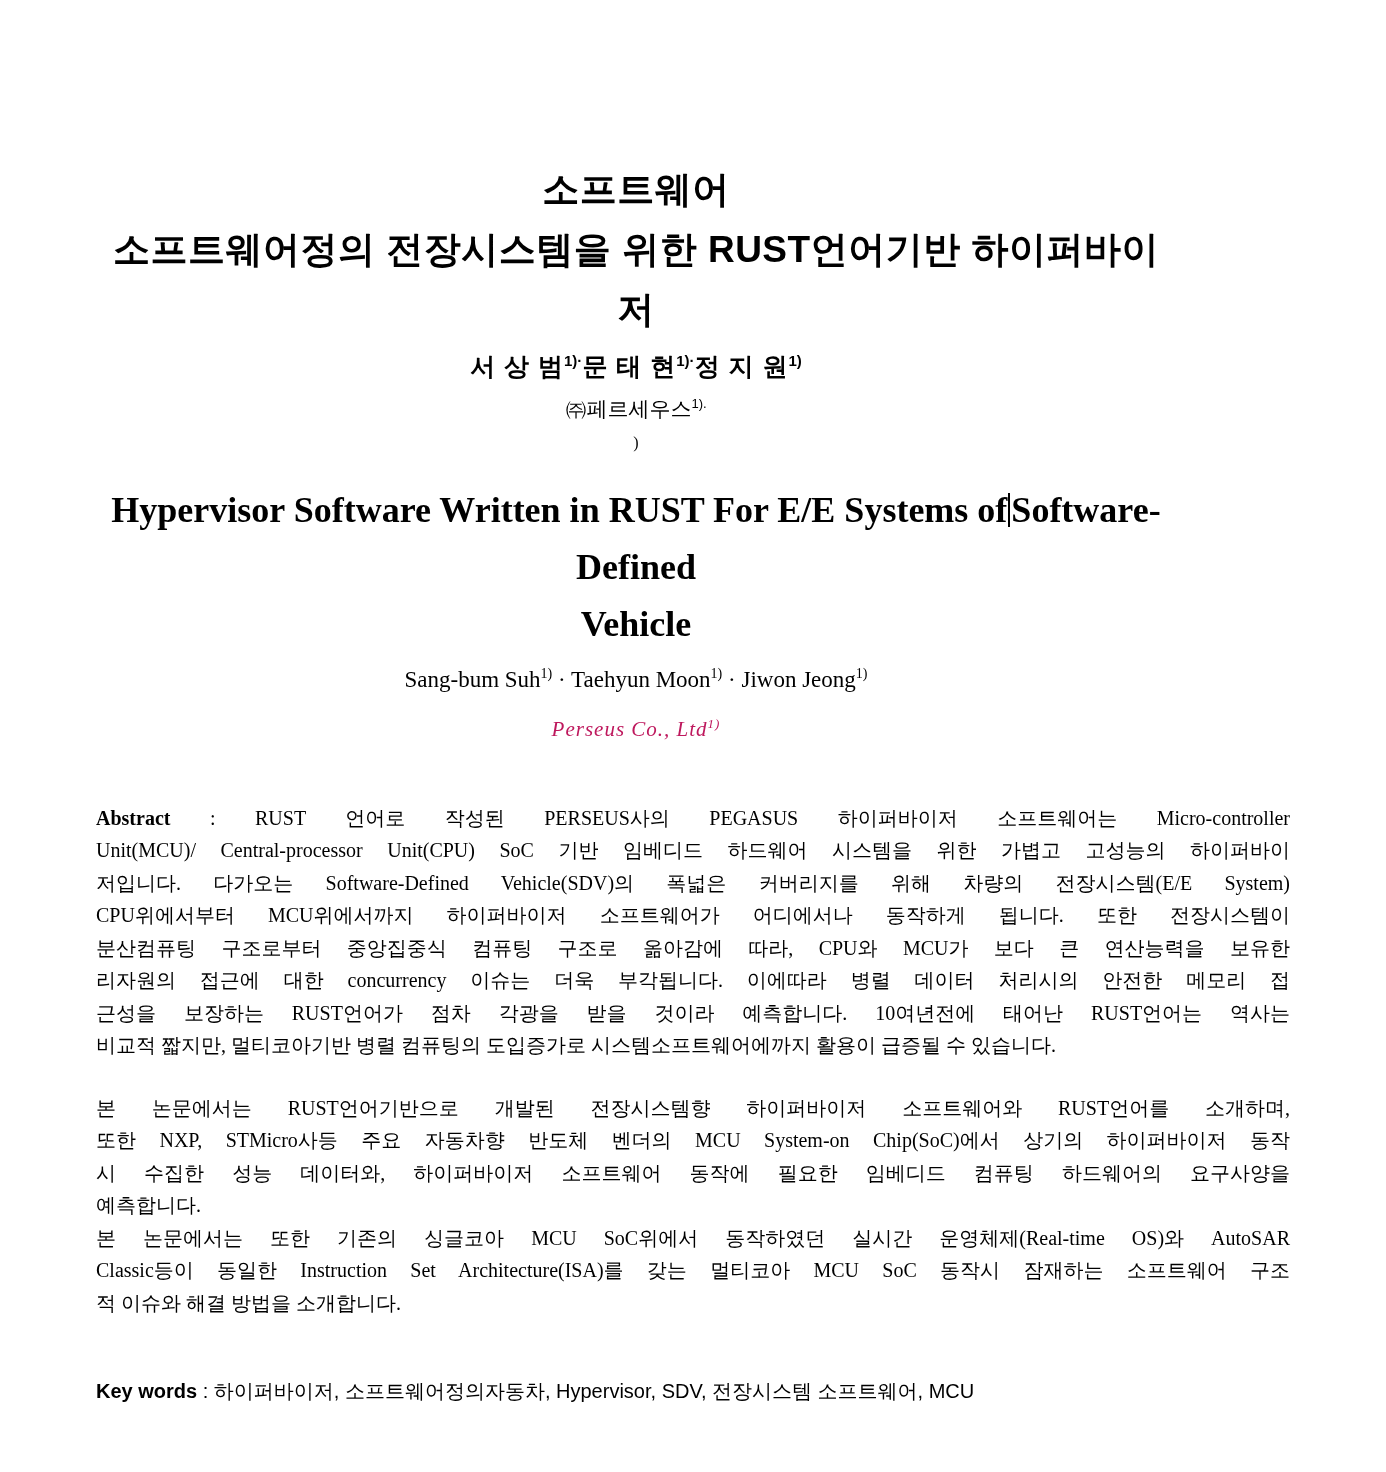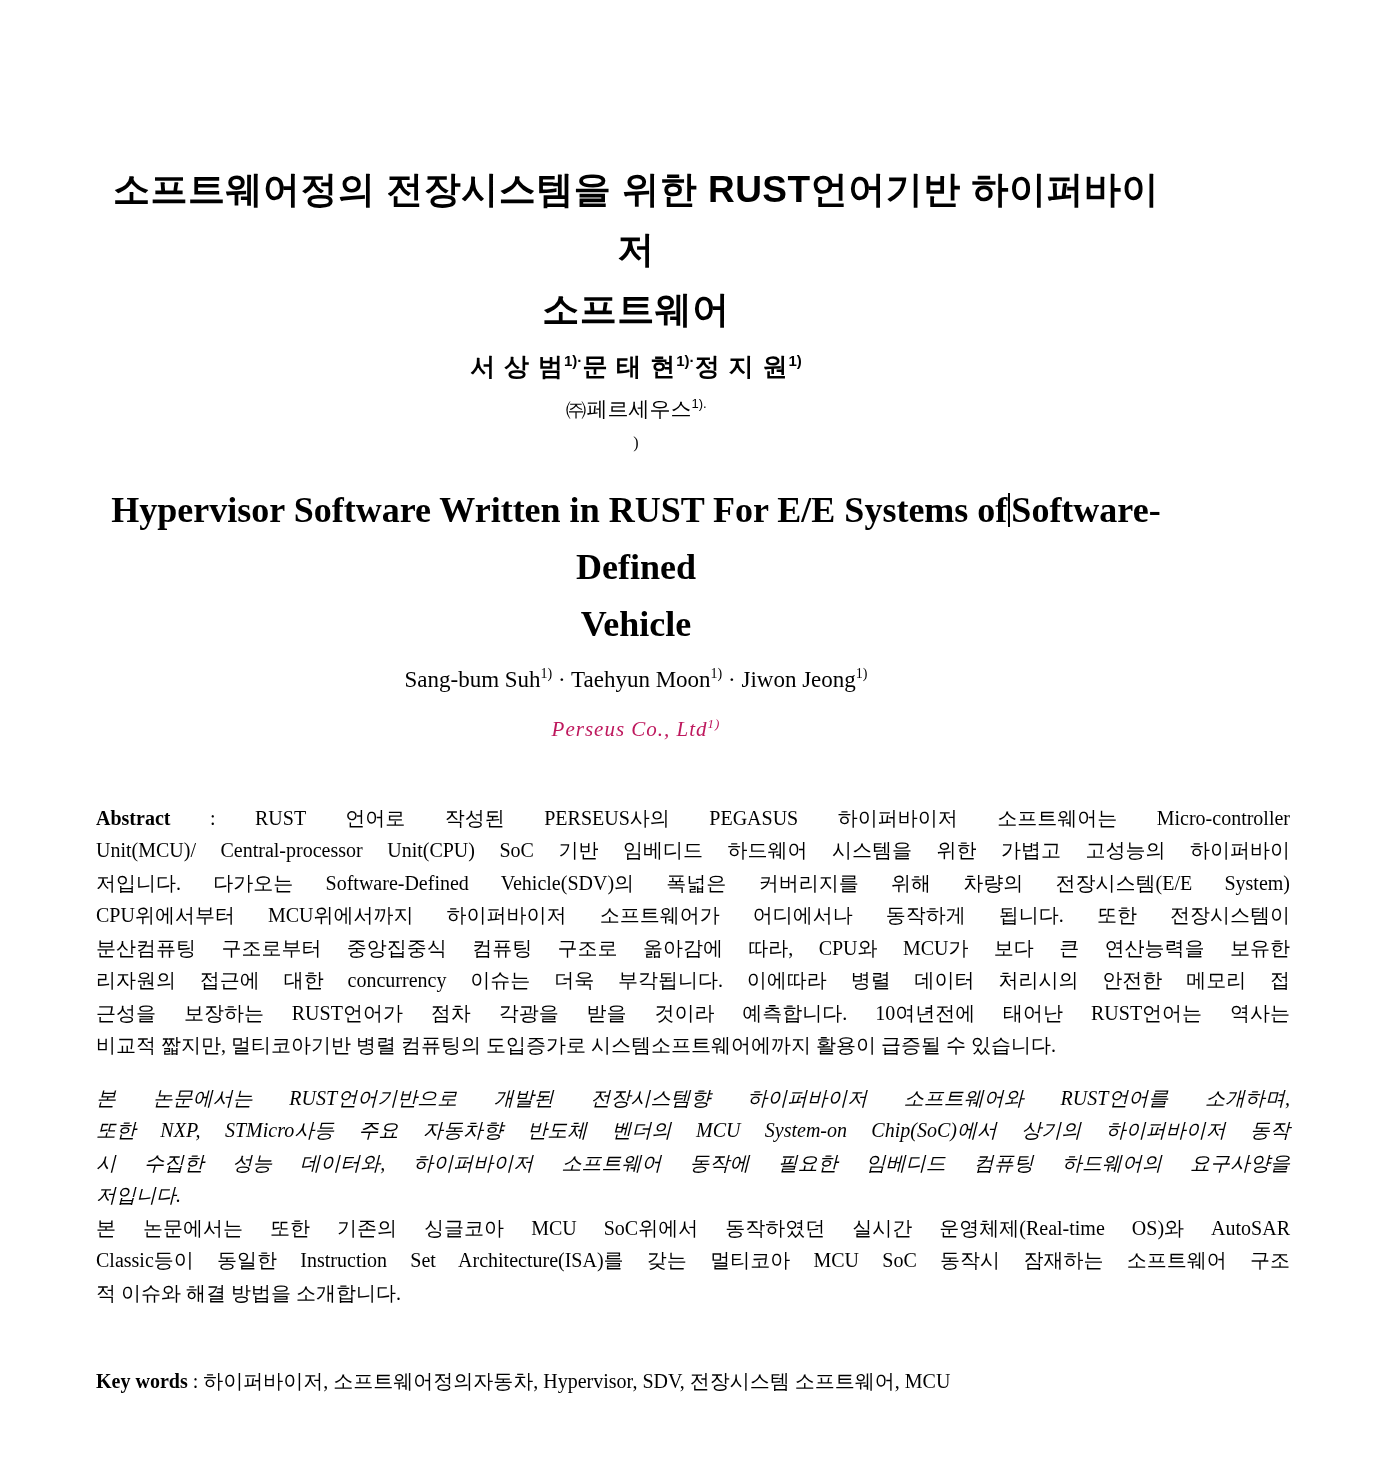--- a/index.html
+++ b/index.html
@@ -80,40 +80,40 @@
 
   .body-text {
     margin-top: 58px;
     width: 1194px;
     font-family: "Liberation Serif", serif;
     font-size: 20px;
     line-height: 32.5px;
   }
   .jline { text-align: justify; text-align-last: justify; }
   .jlast { text-align: center; text-align-last: left; }
-  .p2 { margin-top: 20px; font-style: italic; }
+  .p2 { margin-top: 30px; }
   .keywords {
     margin-top: 56px;
-    font-family: Liberation Serif, serif;
+    font-family: Liberation Sans, sans-serif;
     font-size: 20px;
     line-height: 32px;
     text-align: left;
   }
   b, strong { font-weight: bold; }
 </style>
 </head>
 <body>
 
 <div class="page">
 
   <div class="heading-col">
 
     <div class="kr-title">
+      <div>소프트웨어</div>
       <div>소프트웨어정의 전장시스템을 위한 RUST언어기반 하이퍼바이저</div>
-      <div>소프트웨어</div>
     </div>
 
     <div class="kr-authors"><span>서 상 범</span><sup>1)·</sup><span>문 태 현</span><sup>1)·</sup><span>정 지 원</span><sup>1)</sup></div>
 
     <div class="kr-affil"><span>㈜페르세우스</span><sup>1).</sup></div>
 
     <div class="stray-paren">)</div>
 
     <div class="en-title">
       <div><span>Hypervisor Software Written in RUST For E/E Systems of</span><span class="cursor"></span><span>Software-Defined</span></div>
@@ -133,21 +133,21 @@
     <div class="jline">CPU위에서부터 MCU위에서까지 하이퍼바이저 소프트웨어가 어디에서나 동작하게 됩니다. 또한 전장시스템이</div>
     <div class="jline">분산컴퓨팅 구조로부터 중앙집중식 컴퓨팅 구조로 옮아감에 따라, CPU와 MCU가 보다 큰 연산능력을 보유한</div>
     <div class="jline">리자원의 접근에 대한 concurrency 이슈는 더욱 부각됩니다. 이에따라 병렬 데이터 처리시의 안전한 메모리 접</div>
     <div class="jline">근성을 보장하는 RUST언어가 점차 각광을 받을 것이라 예측합니다. 10여년전에 태어난 RUST언어는 역사는</div>
     <div class="jlast">비교적 짧지만, 멀티코아기반 병렬 컴퓨팅의 도입증가로 시스템소프트웨어에까지 활용이 급증될 수 있습니다.</div>
 
     <div class="p2">
       <div class="jline">본 논문에서는 RUST언어기반으로 개발된 전장시스템향 하이퍼바이저 소프트웨어와 RUST언어를 소개하며,</div>
       <div class="jline">또한 NXP, STMicro사등 주요 자동차향 반도체 벤더의 MCU System-on Chip(SoC)에서 상기의 하이퍼바이저 동작</div>
       <div class="jline">시 수집한 성능 데이터와, 하이퍼바이저 소프트웨어 동작에 필요한 임베디드 컴퓨팅 하드웨어의 요구사양을</div>
-      <div class="jlast">저입니다.</div>
+      <div class="jlast">예측합니다.</div>
     </div>
 
     <div>
       <div class="jline">본 논문에서는 또한 기존의 싱글코아 MCU SoC위에서 동작하였던 실시간 운영체제(Real-time OS)와 AutoSAR</div>
       <div class="jline">Classic등이 동일한 Instruction Set Architecture(ISA)를 갖는 멀티코아 MCU SoC 동작시 잠재하는 소프트웨어 구조</div>
       <div class="jlast">적 이슈와 해결 방법을 소개합니다.</div>
     </div>
 
     <div class="keywords"><b>Key words</b><span> : 하이퍼바이저, 소프트웨어정의자동차, Hypervisor, SDV, 전장시스템 소프트웨어, MCU</span></div>
   </div>

